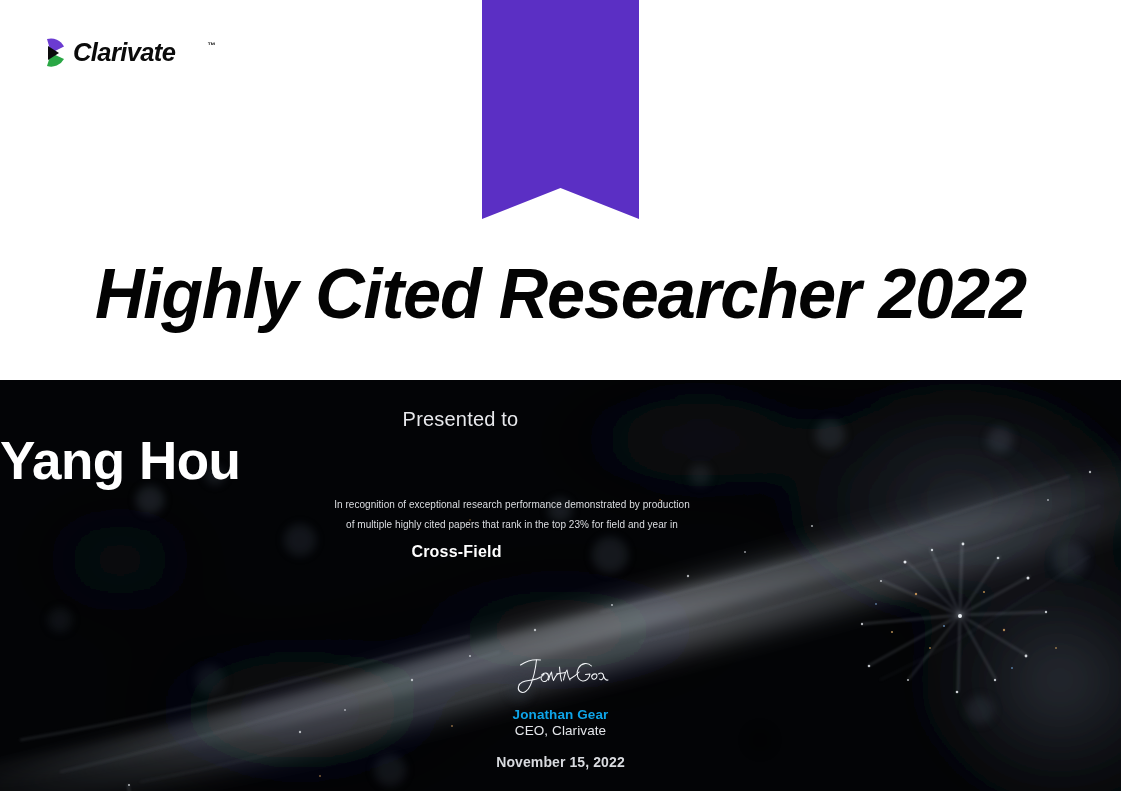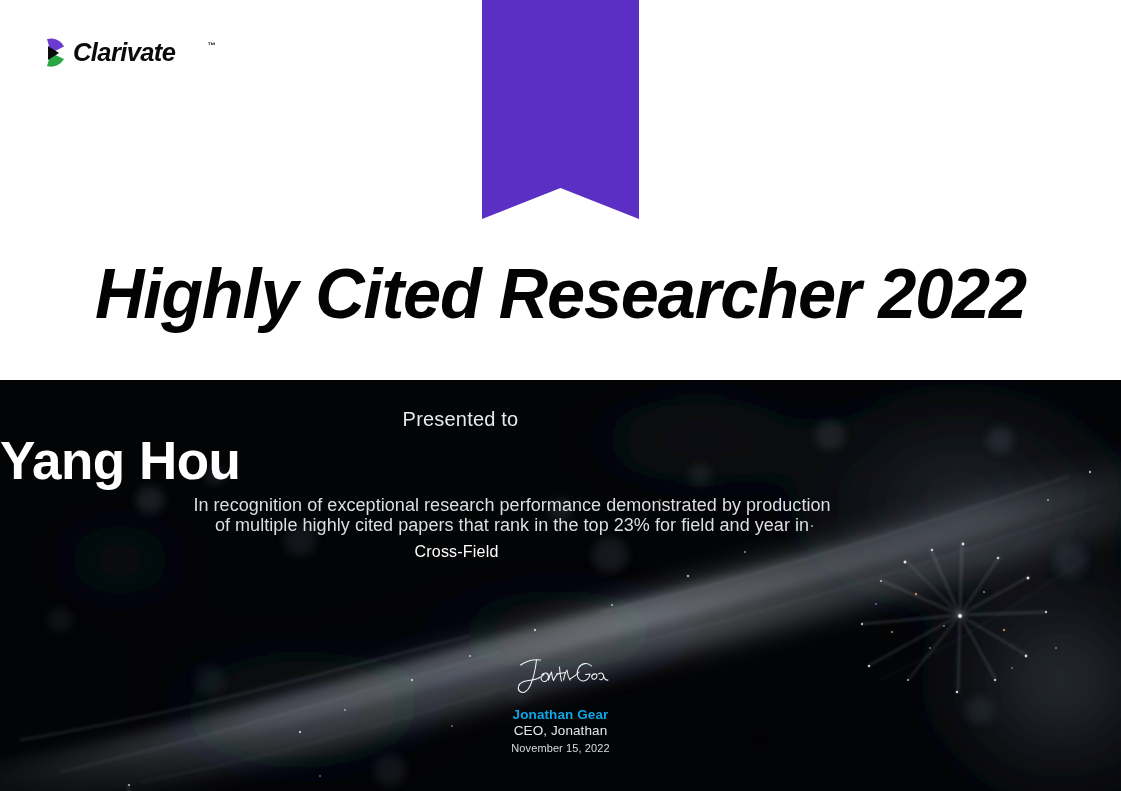--- a/index.html
+++ b/index.html
@@ -116,33 +116,33 @@
     font-weight: bold;
     color: #ffffff;
     letter-spacing: -0.5px;
   }
   .citation {
     position: absolute;
     top: 115px;
     left: 0;
     width: 1024px;
     text-align: center;
-    font-size: 18px;
+    font-size: 10px;
     line-height: 20px;
     color: #dcdee2;
     letter-spacing: 0.05px;
   }
   .field {
     position: absolute;
     top: 163px;
     left: 0;
     width: 913px;
     text-align: center;
     font-size: 16px;
-    font-weight: normal;
+    font-weight: bold;
     color: #ffffff;
     letter-spacing: 0.2px;
   }
 
   
   .signature-block {
     position: absolute;
     top: 272px;
     left: 0;
     width: 1121px;
@@ -161,24 +161,25 @@
     color: #0ea5e9;
     letter-spacing: 0.1px;
   }
   .signer-title {
     margin-top: 1px;
     font-size: 13.5px;
     color: #e4e6ea;
     letter-spacing: 0.1px;
   }
   .issue-date {
-    margin-top: 4px;
-    font-size: 11px;
+    margin-top: 16px;
+    font-size: 14px;
     color: #d9dbdf;
     letter-spacing: 0.1px;
+    font-weight: bold;
   }
 </style>
 </head>
 <body>
 
 <div id="certificate">
 
   <div class="top-section">
 
     <div class="logo">
@@ -402,18 +403,18 @@
             <path d="M113,54 C120,50 126,46 131,40"></path>
             <path d="M156,28 C148,20 136,22 130,32 C124,43 128,56 138,58 C146,59 152,52 153,44 L144,45"></path>
 
             <path d="M156,48 C160,42 167,42 167,48 C167,54 160,57 157,52 C155,48 159,44 164,44"></path>
 
             <path d="M170,44 C176,40 181,43 180,50 C179,55 175,57 172,54"></path>
             <path d="M180,48 C182,54 185,57 189,56"></path>
           </g>
         </svg>
         <div class="signer-name">Jonathan Gear</div>
-        <div class="signer-title">CEO, Jonathan</div>
+        <div class="signer-title">CEO, Clarivate</div>
         <div class="issue-date">November 15, 2022</div>
       </div>
     </div>
   </div>
 </div>
 
 </body></html>

